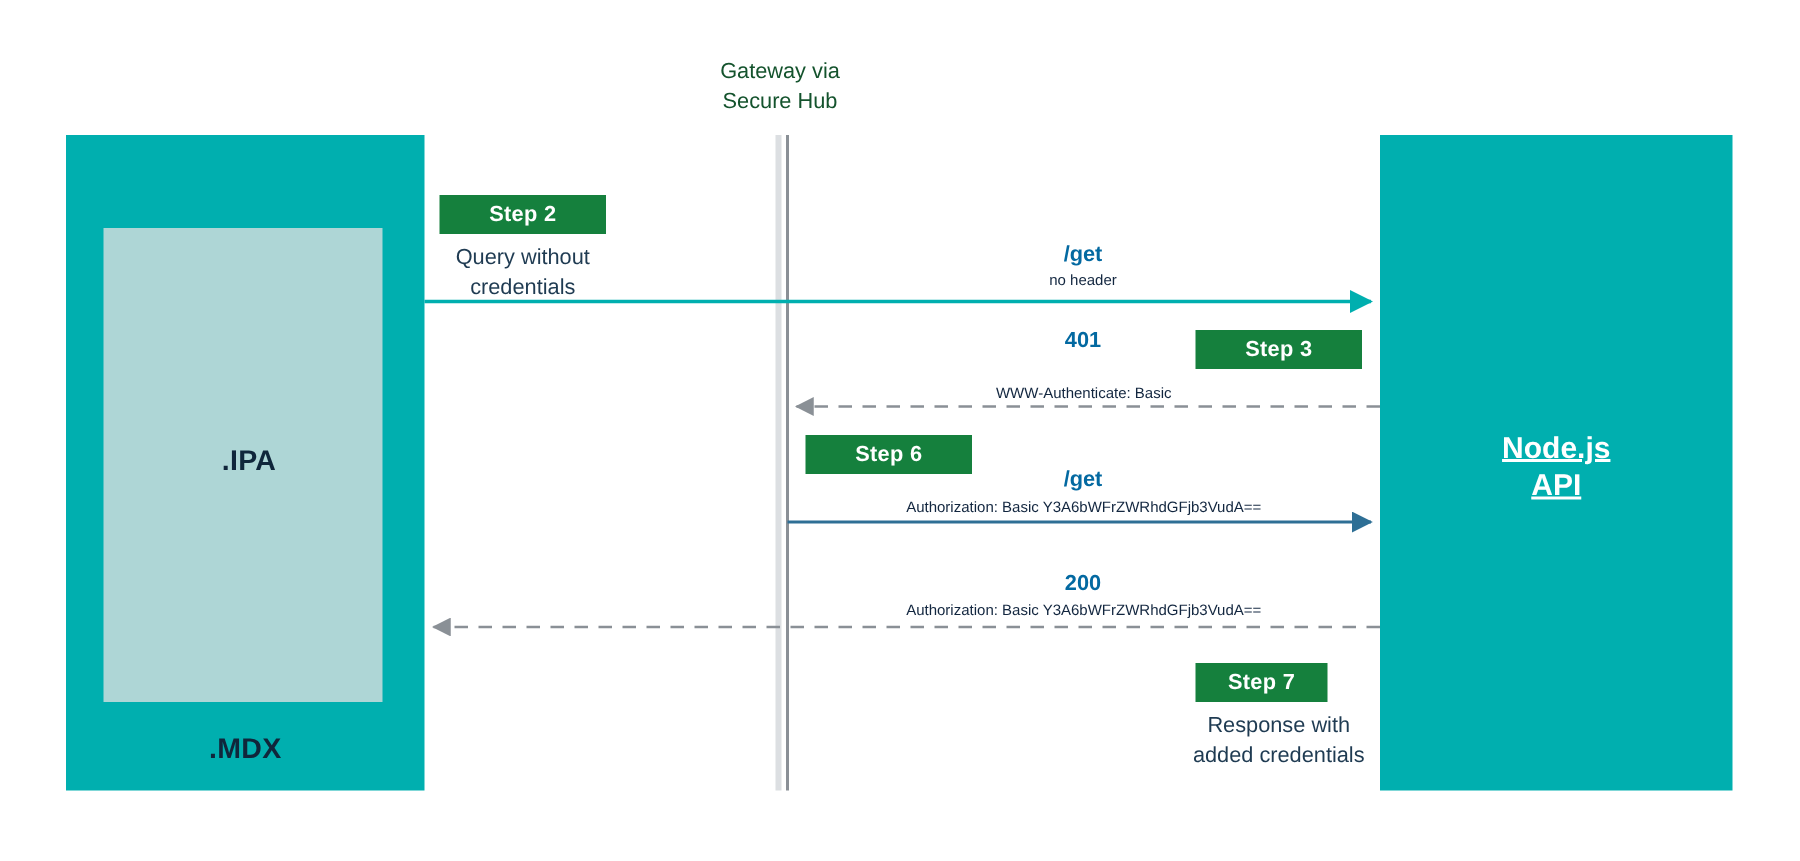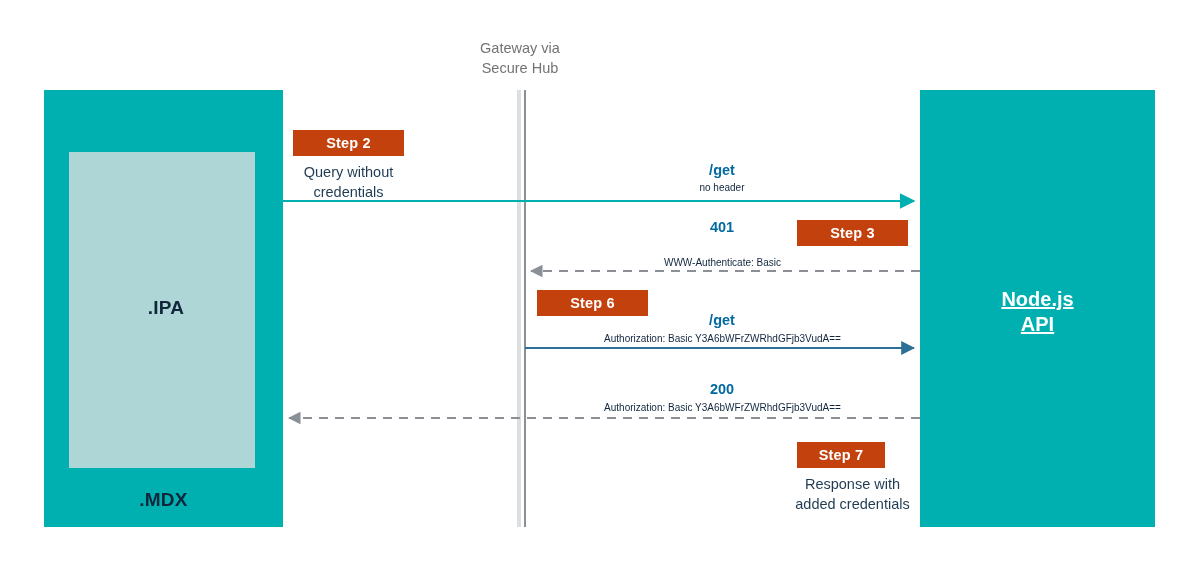--- a/index.html
+++ b/index.html
@@ -78,29 +78,29 @@
   }
 
   
   #gateway-title {
     left: 432px;
     top: 38px;
     width: 176px;
     text-align: center;
     font-size: 14.5px;
     line-height: 20px;
-    color: #737373;
+    color: #14532d;
   }
   .lifeline { top: 90px; height: 437px; }
   #gateway-line-outer { left: 517px; width: 4px; background: #dcdfe2; }
   #gateway-line-inner { left: 524px; width: 2px; background: #8a9096; }
 
   
   .step-badge {
-    background: #c2410c;
+    background: #15803d;
     color: #ffffff;
     font-size: 14.5px;
     font-weight: 700;
     text-align: center;
     line-height: 26px;
     height: 26px;
     letter-spacing: 0.2px;
   }
   #step2-badge { left: 293px; top: 130px; width: 111px; }
   #step3-badge { left: 797px; top: 220px; width: 111px; }

